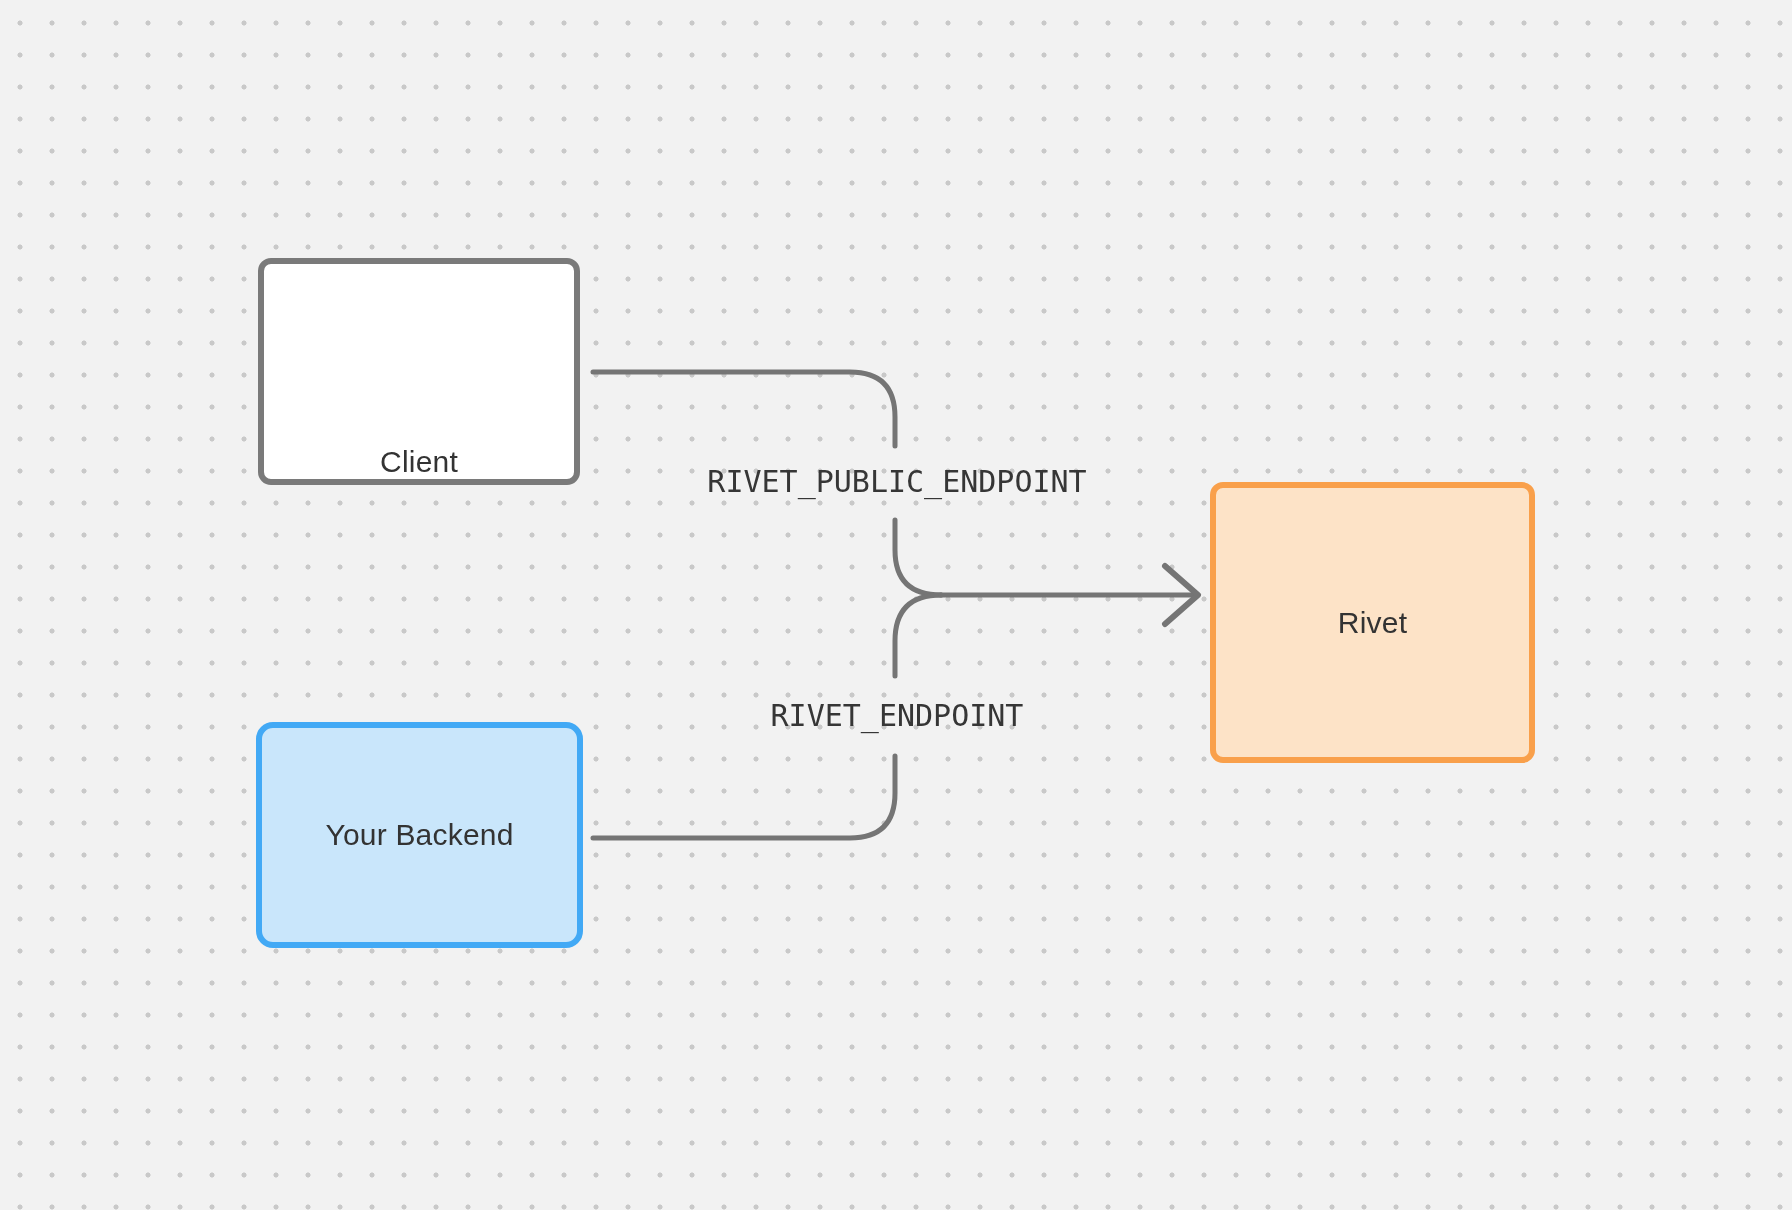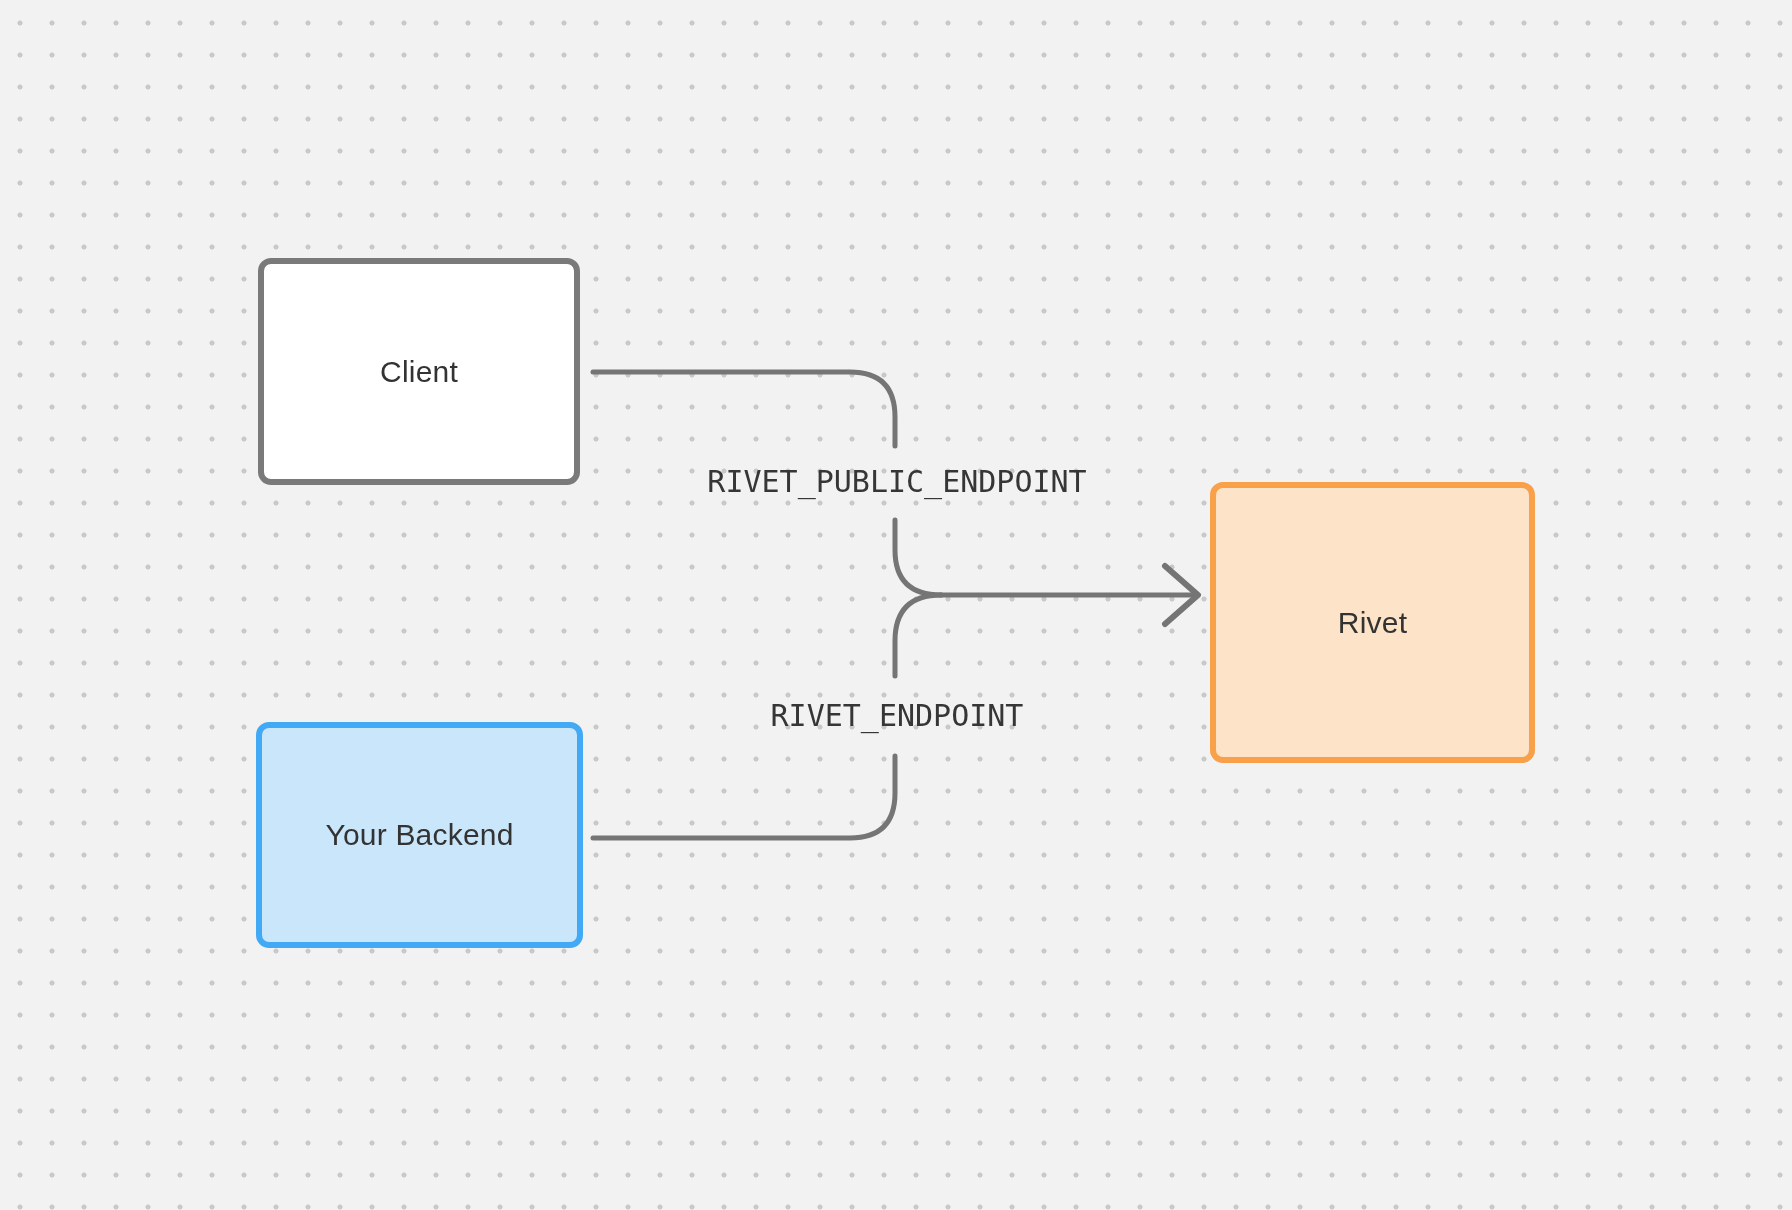--- a/index.html
+++ b/index.html
@@ -47,25 +47,27 @@
     justify-content: center;
     font-size: 30px;
     font-weight: 500;
     letter-spacing: 0.2px;
     color: var(--ink, #333333);
   }
   .node-client {
     left: 258px; top: 258px; width: 322px; height: 227px;
     background: var(--client-fill, #ffffff);
     border-color: var(--client-border, #7a7a7a);
+    align-items: flex-end;
   }
   .node-backend {
     left: 256px; top: 722px; width: 327px; height: 226px;
     background: var(--backend-fill, #c9e6fb);
     border-color: var(--backend-border, #42a9f5);
+    border-radius: 17px;
   }
   .node-rivet {
     left: 1210px; top: 482px; width: 325px; height: 281px;
     background: var(--rivet-fill, #fde3c7);
     border-color: var(--rivet-border, #f9a04b);
   }
 
   .edge-label {
     position: absolute;
     transform: translate(-50%, -50%);

